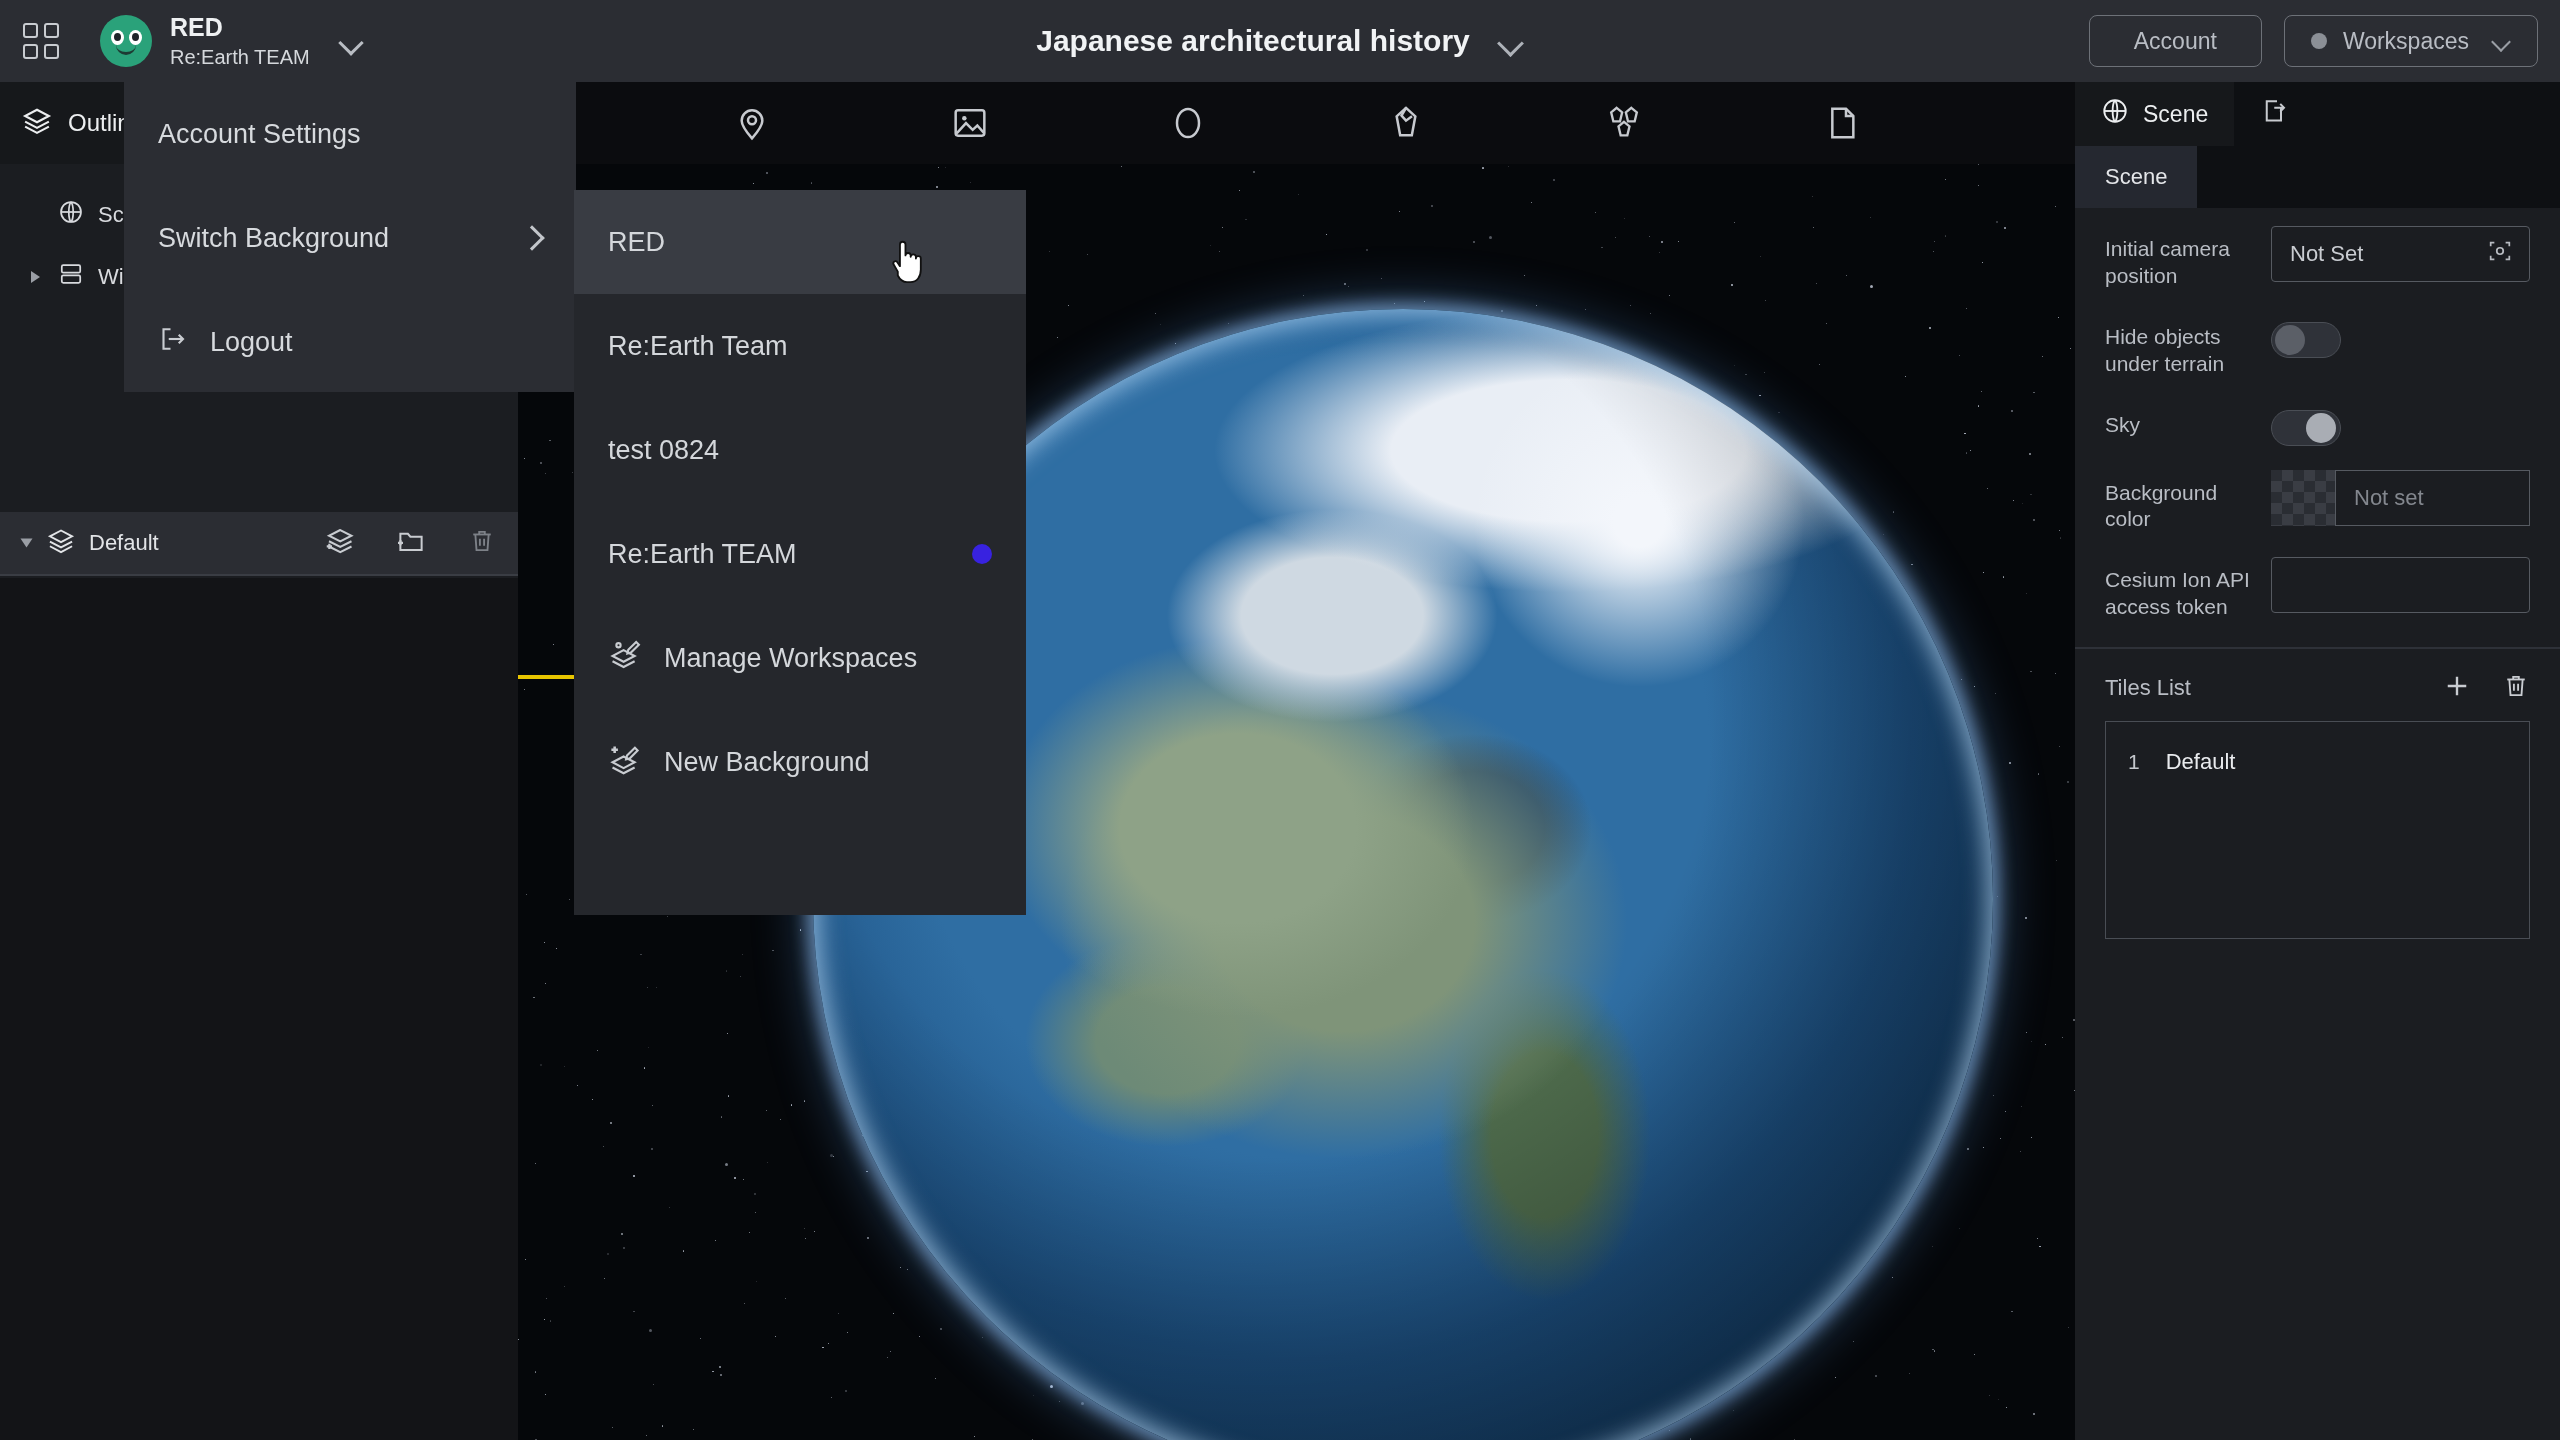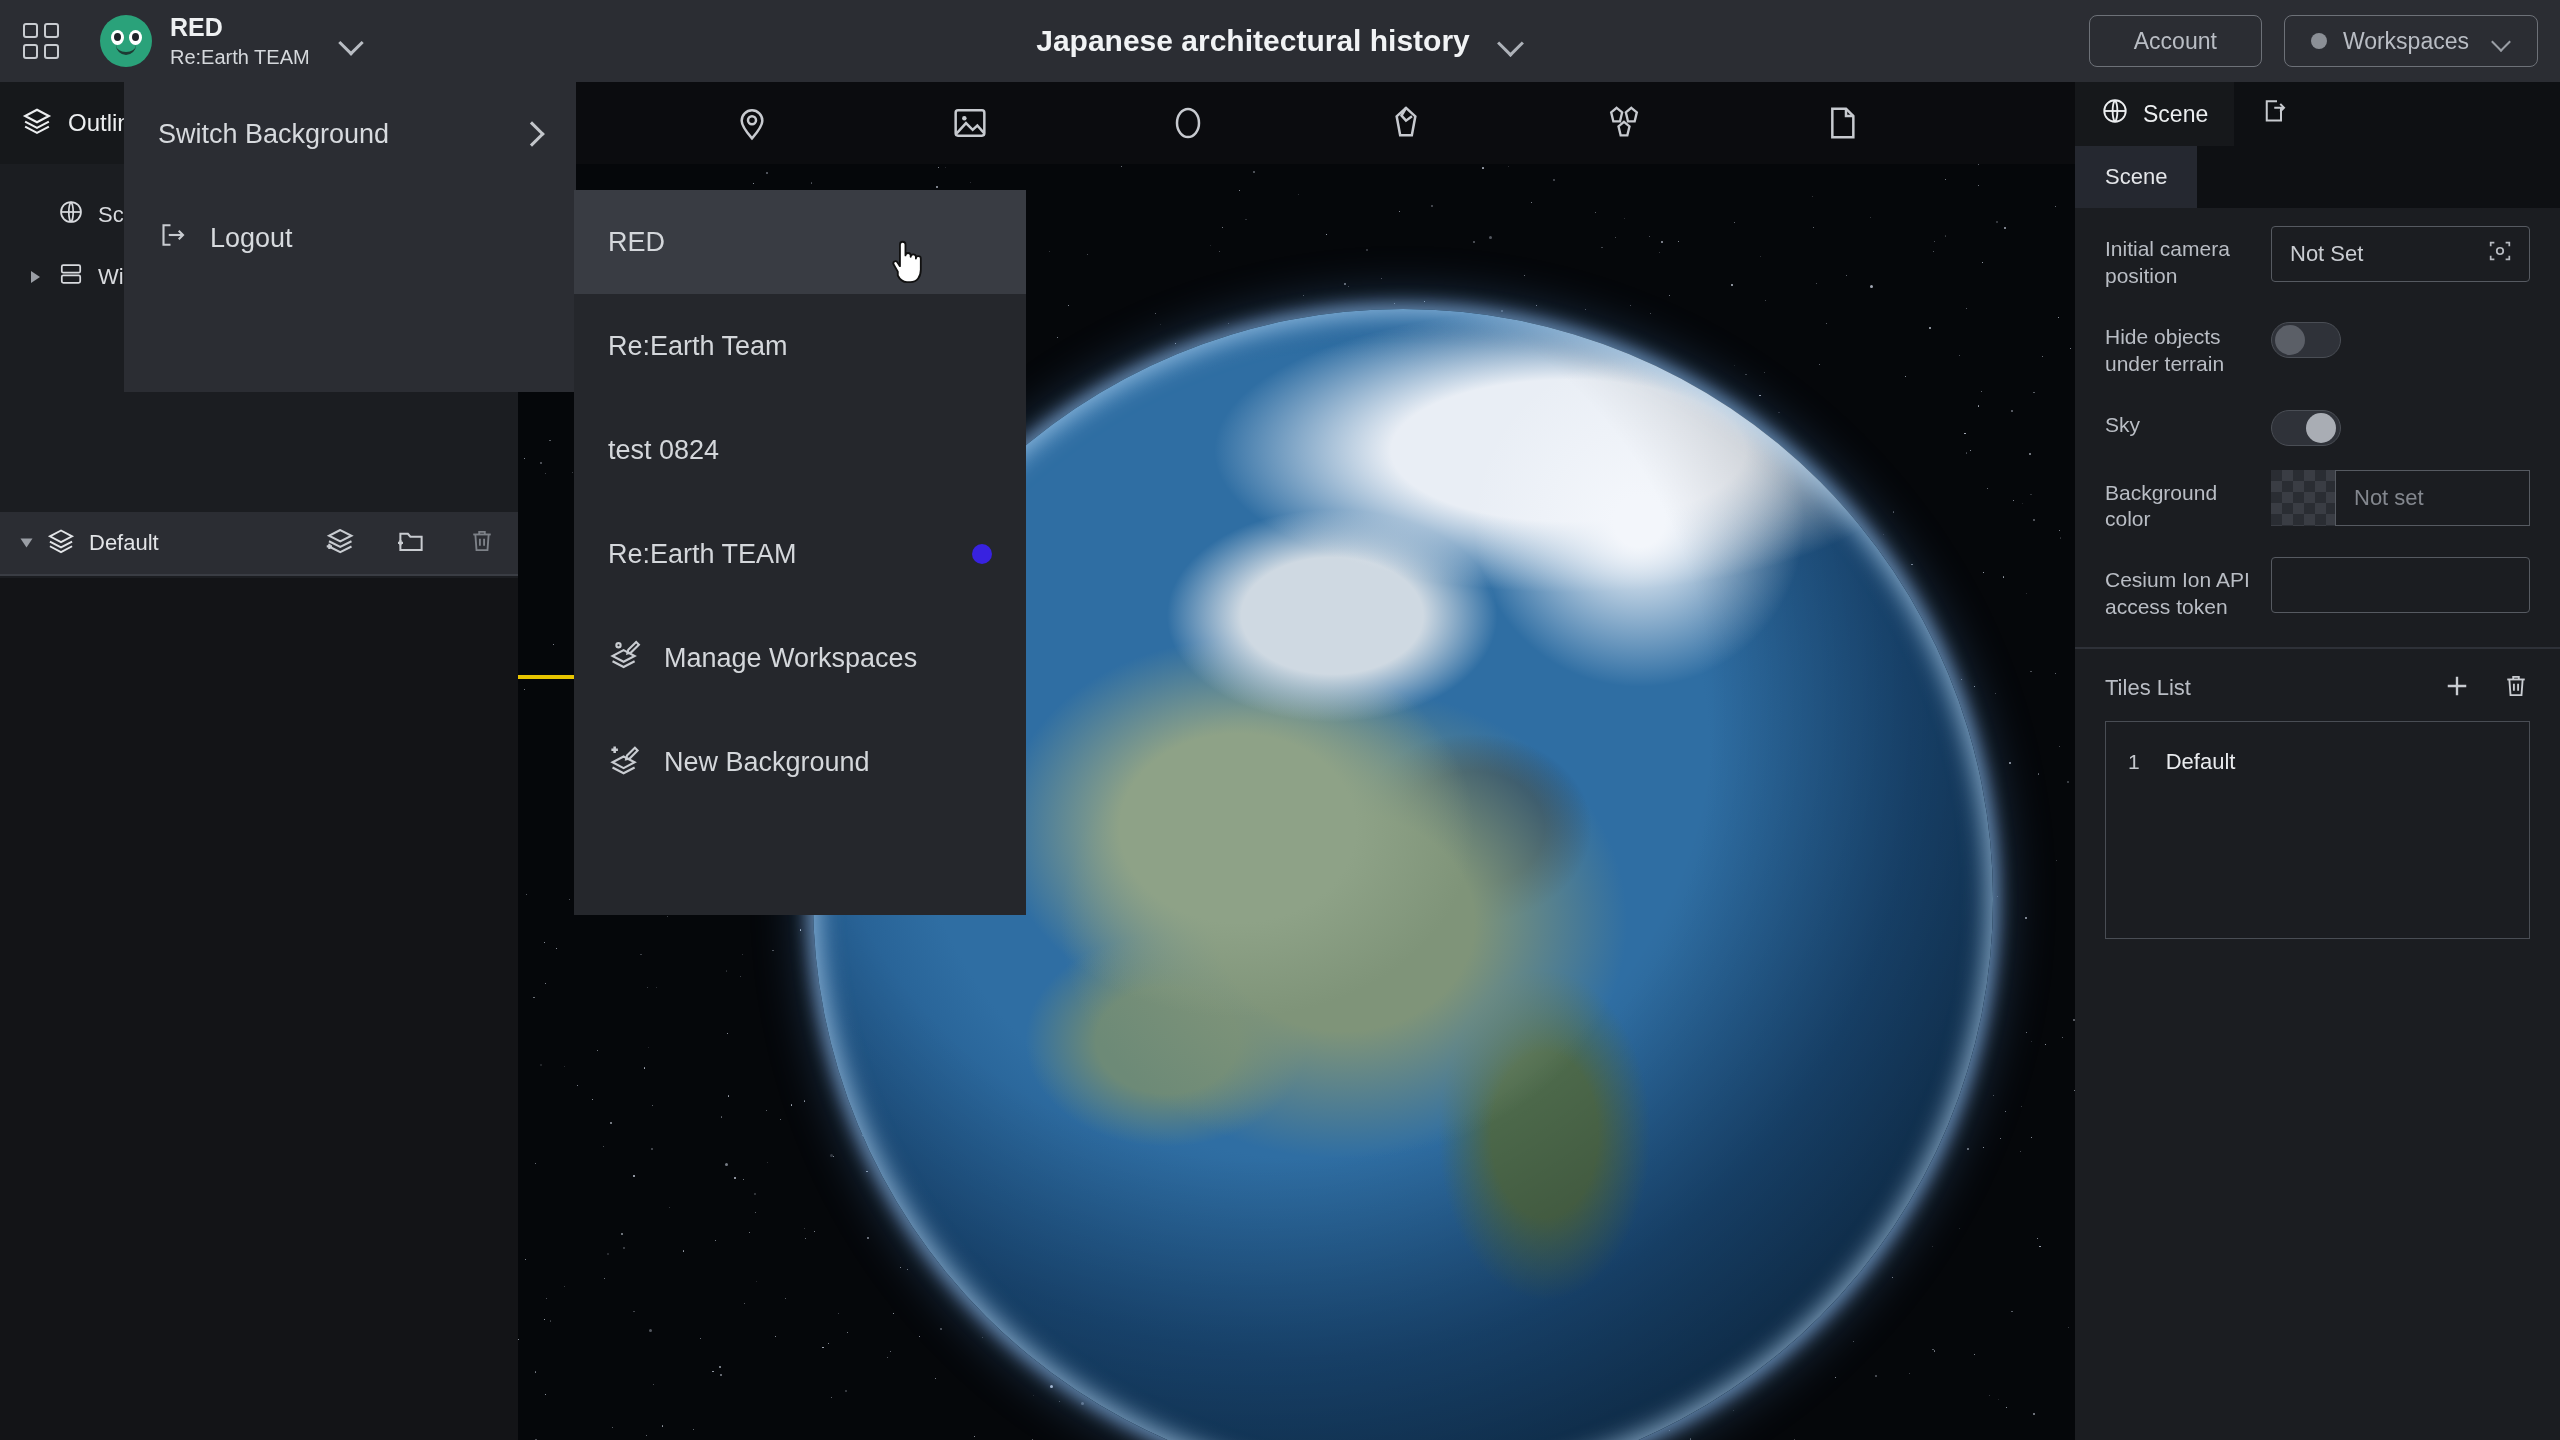--- a/index.html
+++ b/index.html
@@ -1396,20 +1396,23 @@
     <div class="tiles-list">
       <div class="tile-item">
         <span class="num">1</span>
         <span class="nm">Default</span>
       </div>
     </div>
   </div>
 
   <div class="acct-menu">
     <div class="acct-item">
+      <span>Account Settings</span>
+    </div>
+    <div class="acct-item">
       <span>Switch Background</span>
       <span class="arrow-r"></span>
     </div>
     <div class="acct-item">
       <span>
         <svg width="30" height="30" viewBox="0 0 24 24" fill="none" stroke="#c9ccd1" stroke-width="1.7">
           <path d="M10 4.2H4.4v15.6H10"></path>
             <path d="M8.6 12h11.2"></path>
             <path d="M16.6 8.6 20 12l-3.4 3.4"></path>
         </svg>

